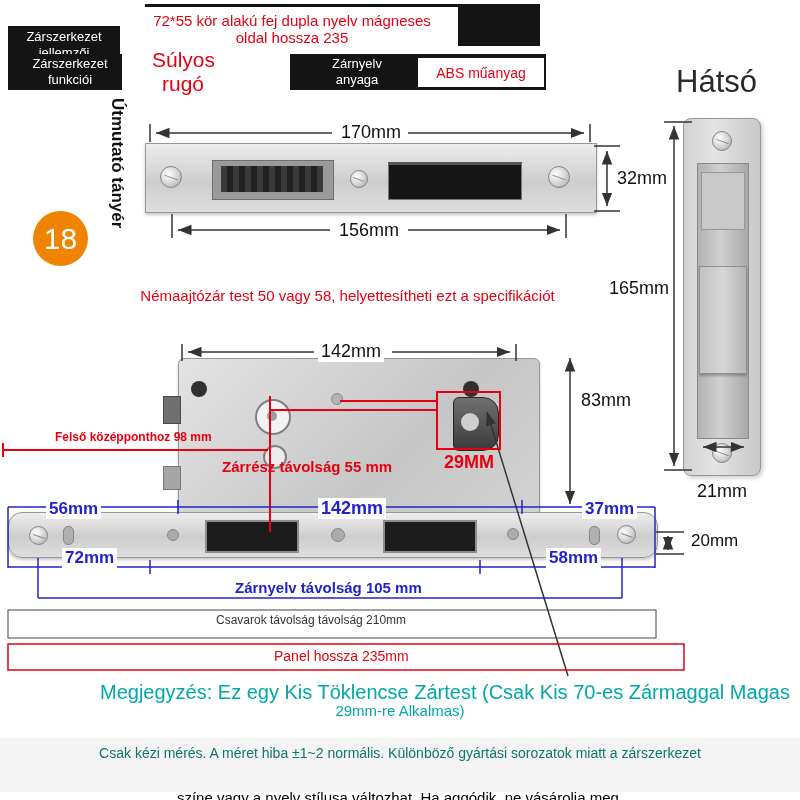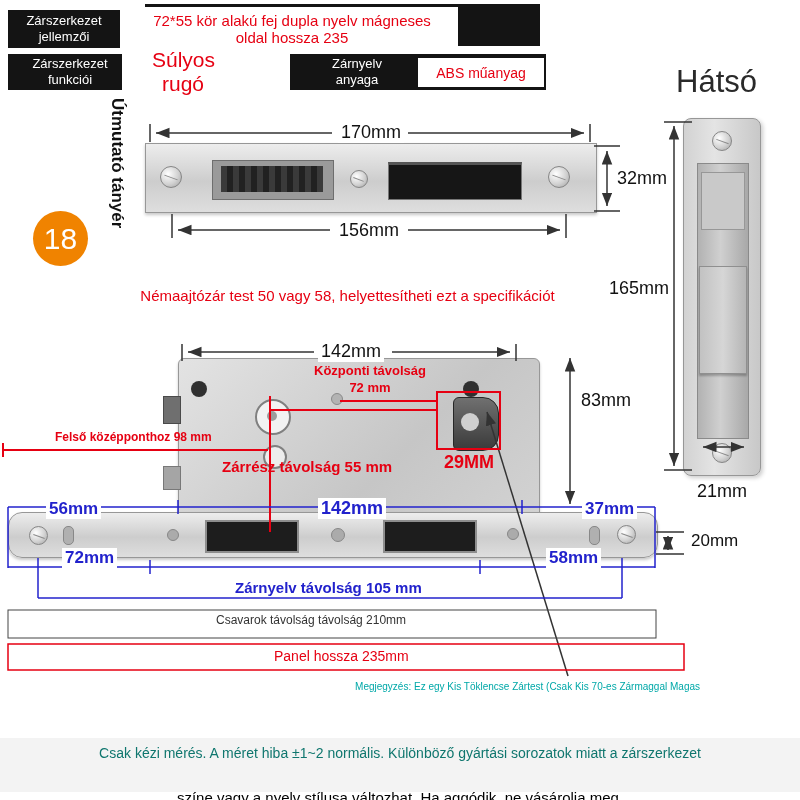--- a/index.html
+++ b/index.html
@@ -31,21 +31,21 @@
          font-weight:normal;display:flex;align-items:center;justify-content:center;z-index:4}
   .footerband{position:absolute;left:0;top:738px;width:800px;height:54px;background:#f3f3f3;z-index:2}
 </style>
 </head>
 <body>
 
 <div class="canvas">
 
   <div class="abs" style="left:145px;top:4px;width:395px;height:42px;background:#141414;z-index:2"></div>
 
-  <div class="blackbox" style="left:8px;top:10px;width:112px;height:38px">
+  <div class="blackbox" style="left:8px;top:26px;width:112px;height:38px">
     <span style="display:block;width:92px">Zárszerkezet jellemzői</span>
   </div>
 
   <div class="whitecell" style="left:126px;top:7px;width:332px;height:44px">
     <span style="font-size:15px">72*55 kör alakú fej dupla nyelv mágneses</span>
     <span style="font-size:15px">oldal hossza 235</span>
   </div>
 
   <div class="blackbox" style="left:8px;top:54px;width:124px;height:36px">
     <span style="display:block;width:92px">Zárszerkezet funkciói</span>
@@ -204,33 +204,32 @@
   <div class="lbl dim" style="left:338px;top:122px">170mm</div>
   <div class="lbl dim" style="left:336px;top:220px">156mm</div>
   <div class="lbl dim" style="left:614px;top:168px">32mm</div>
   <div class="lbl dim" style="left:318px;top:341px">142mm</div>
   <div class="lbl dim" style="left:578px;top:390px">83mm</div>
   <div class="lbl dim" style="left:606px;top:278px">165mm</div>
   <div class="lbl dim" style="left:694px;top:481px">21mm</div>
   <div class="lbl dim" style="left:688px;top:531px;font-size:17px">20mm</div>
 
   <div class="lbl red" style="left:40px;top:287px;width:615px;text-align:center;font-size:15px">Némaajtózár test 50 vagy 58, helyettesítheti ezt a specifikációt</div>
-  <div class="lbl red" style="left:306px;top:363px;width:128px;text-align:center;font-size:13px;
-       line-height:1.3;white-space:normal;font-weight:bold">Központi távolság 72 mm</div>
   <div class="lbl red" style="left:55px;top:430px;font-size:12px;font-weight:bold">Felső középponthoz 98 mm</div>
   <div class="lbl red" style="left:222px;top:458px;font-size:15px;font-weight:bold">Zárrész távolság 55 mm</div>
   <div class="lbl red" style="left:444px;top:452px;font-size:18px;font-weight:bold">29MM</div>
 
   <div class="lbl blue" style="left:46px;top:499px;font-size:17px">56mm</div>
   <div class="lbl blue" style="left:318px;top:498px;font-size:18px">142mm</div>
   <div class="lbl blue" style="left:582px;top:499px;font-size:17px">37mm</div>
   <div class="lbl blue" style="left:62px;top:548px;font-size:17px">72mm</div>
   <div class="lbl blue" style="left:546px;top:548px;font-size:17px">58mm</div>
   <div class="lbl blue" style="left:232px;top:579px;font-size:15px">Zárnyelv távolság 105 mm</div>
   <div class="lbl" style="left:212px;top:613px;font-size:12px;color:#333;background:#fff;padding:0 4px">Csavarok távolság távolság 210mm</div>
   <div class="lbl red" style="left:270px;top:648px;font-size:14px;background:#fff;padding:0 4px">Panel hossza 235mm</div>
 
-  <div class="lbl" style="left:100px;top:681px;width:600px;text-align:right;font-size:10px;color:#00a8a8">Megjegyzés: Ez egy Kis Töklencse Zártest (Csak Kis 70-es Zármaggal Magas</div>
+  <div class="lbl" style="left:100px;top:681px;width:600px;text-align:right;font-size:20px;color:#00a8a8">Megjegyzés: Ez egy Kis Töklencse Zártest (Csak Kis 70-es Zármaggal Magas</div>
+  <div class="lbl" style="left:100px;top:702px;width:600px;text-align:center;font-size:15px;color:#00a8a8">29mm-re Alkalmas)</div>
 
   <div class="lbl" style="left:0;top:745px;width:800px;text-align:center;font-size:14px;color:#0f766e">Csak kézi mérés. A méret hiba ±1~2 normális. Különböző gyártási sorozatok miatt a zárszerkezet</div>
   <div class="lbl" style="left:0;top:789px;width:800px;text-align:center;font-size:15px;color:#000000">színe vagy a nyelv stílusa változhat. Ha aggódik, ne vásárolja meg.</div>
 
 </div>
 
 </body></html>

